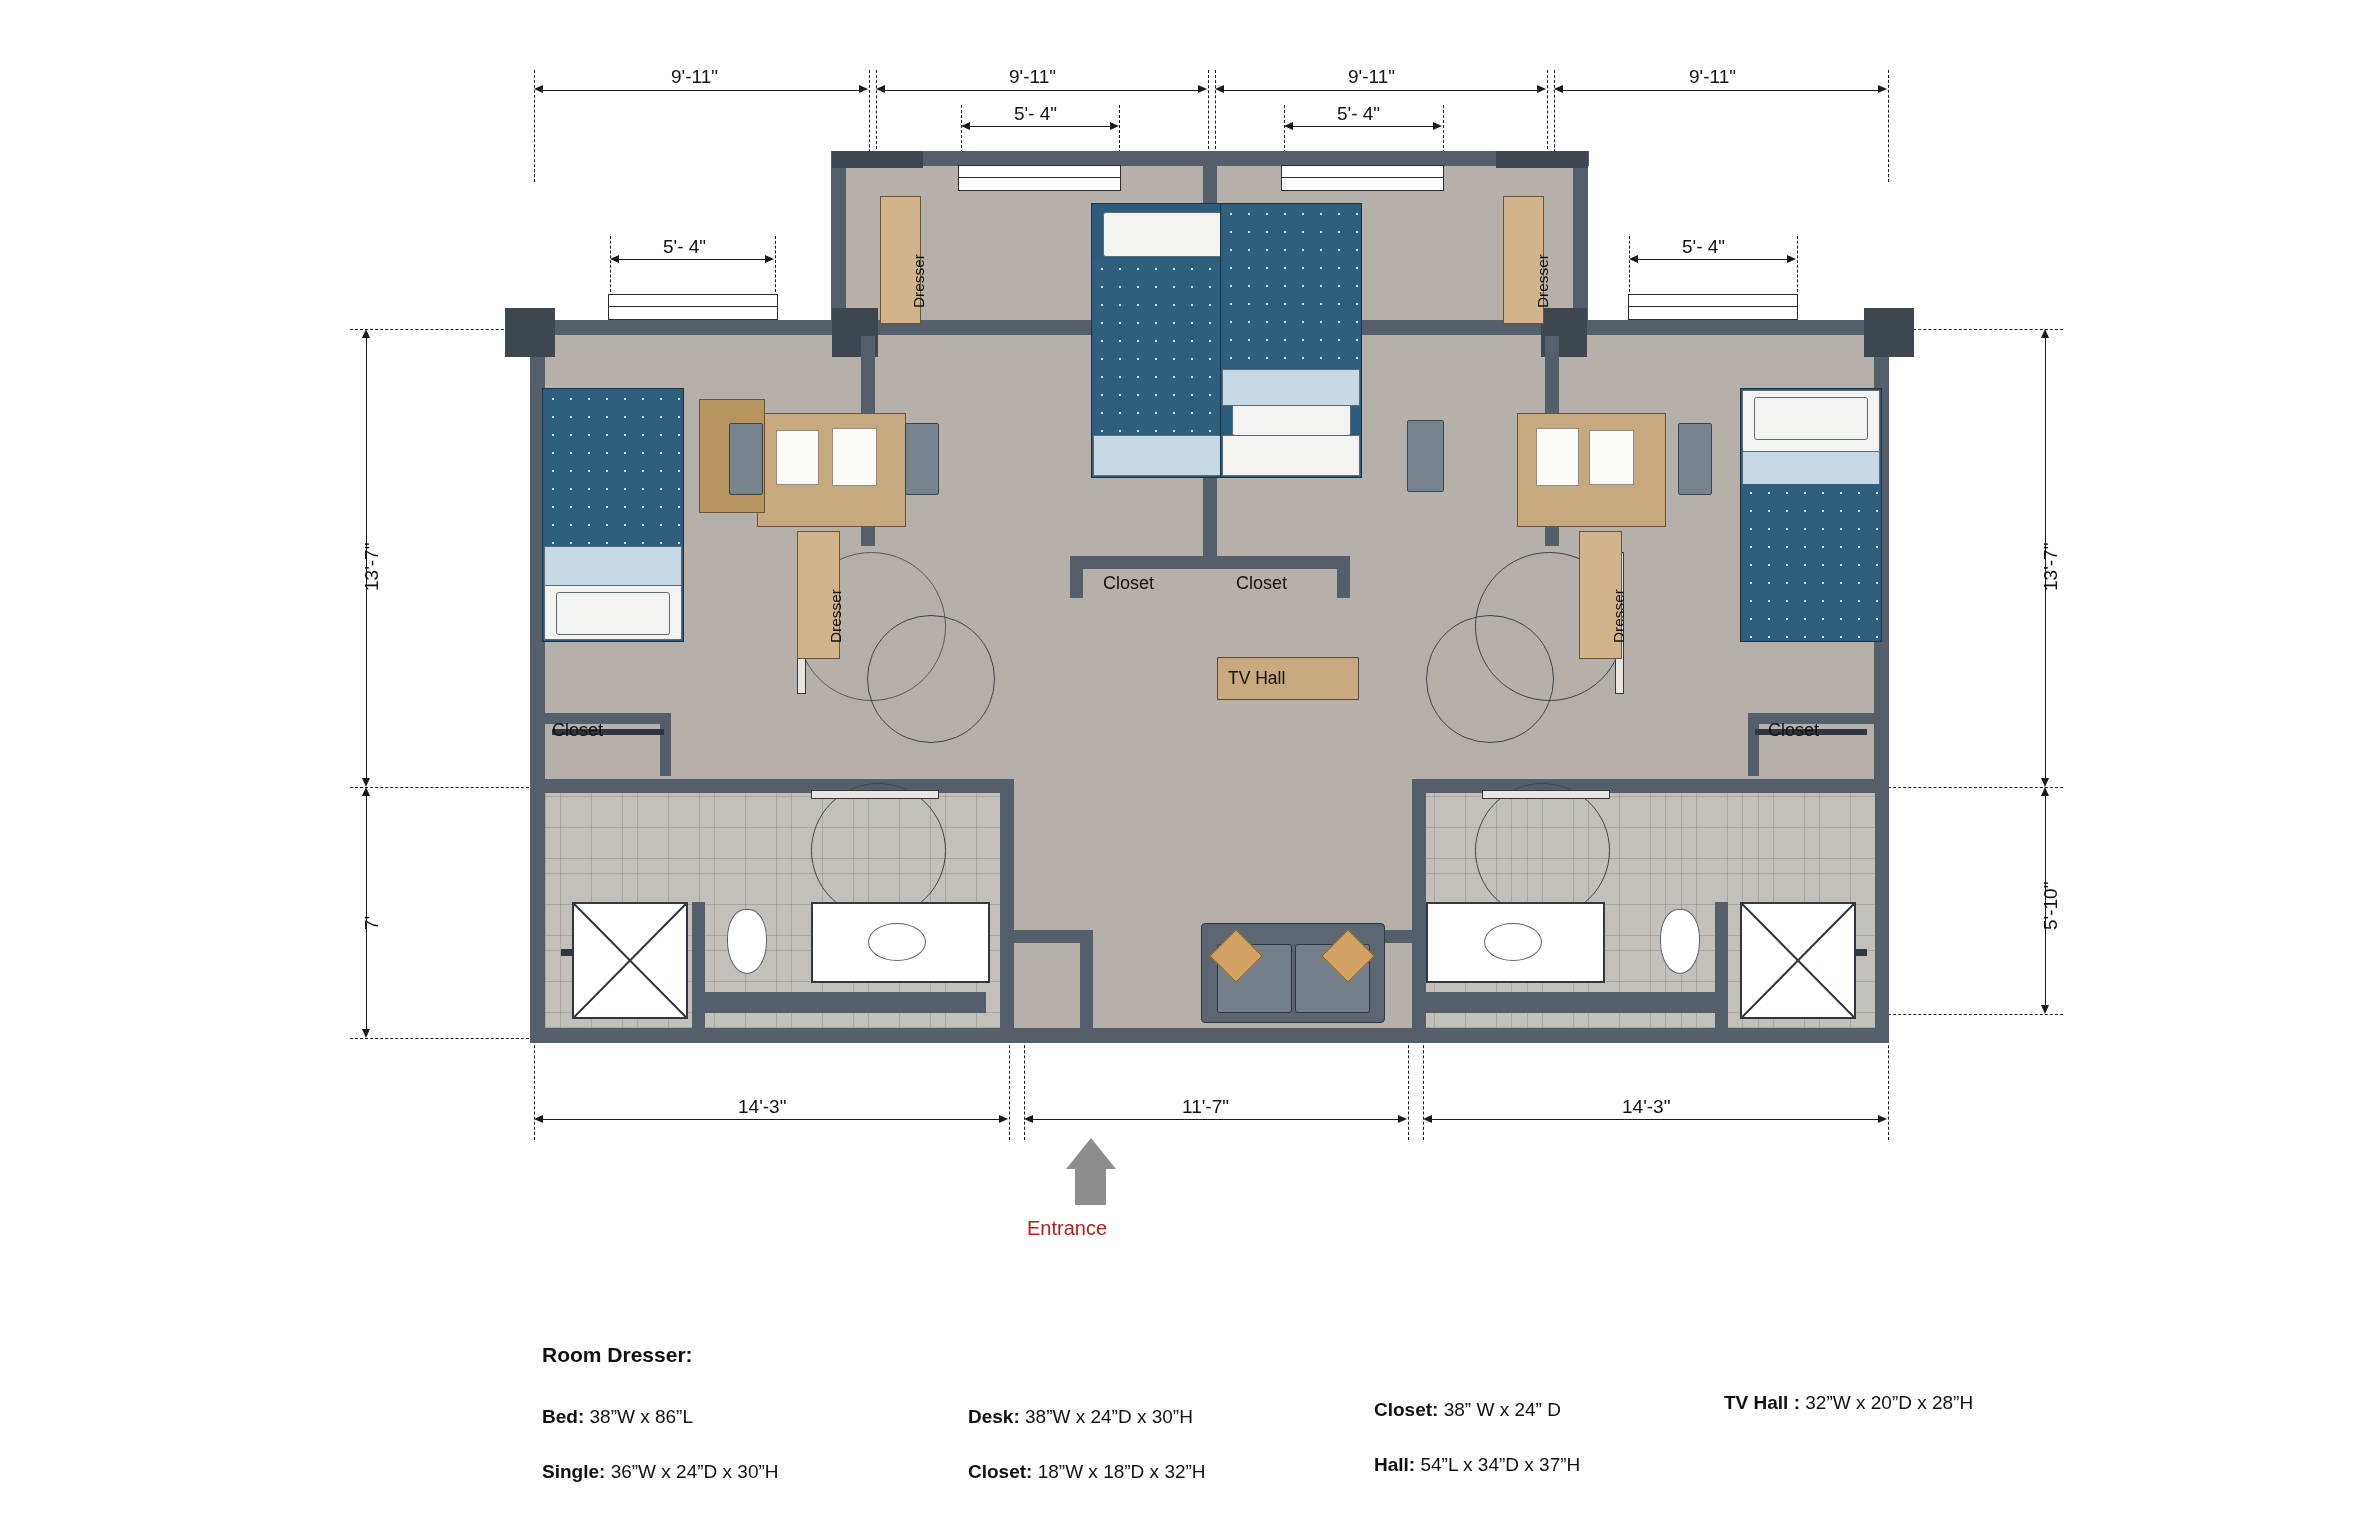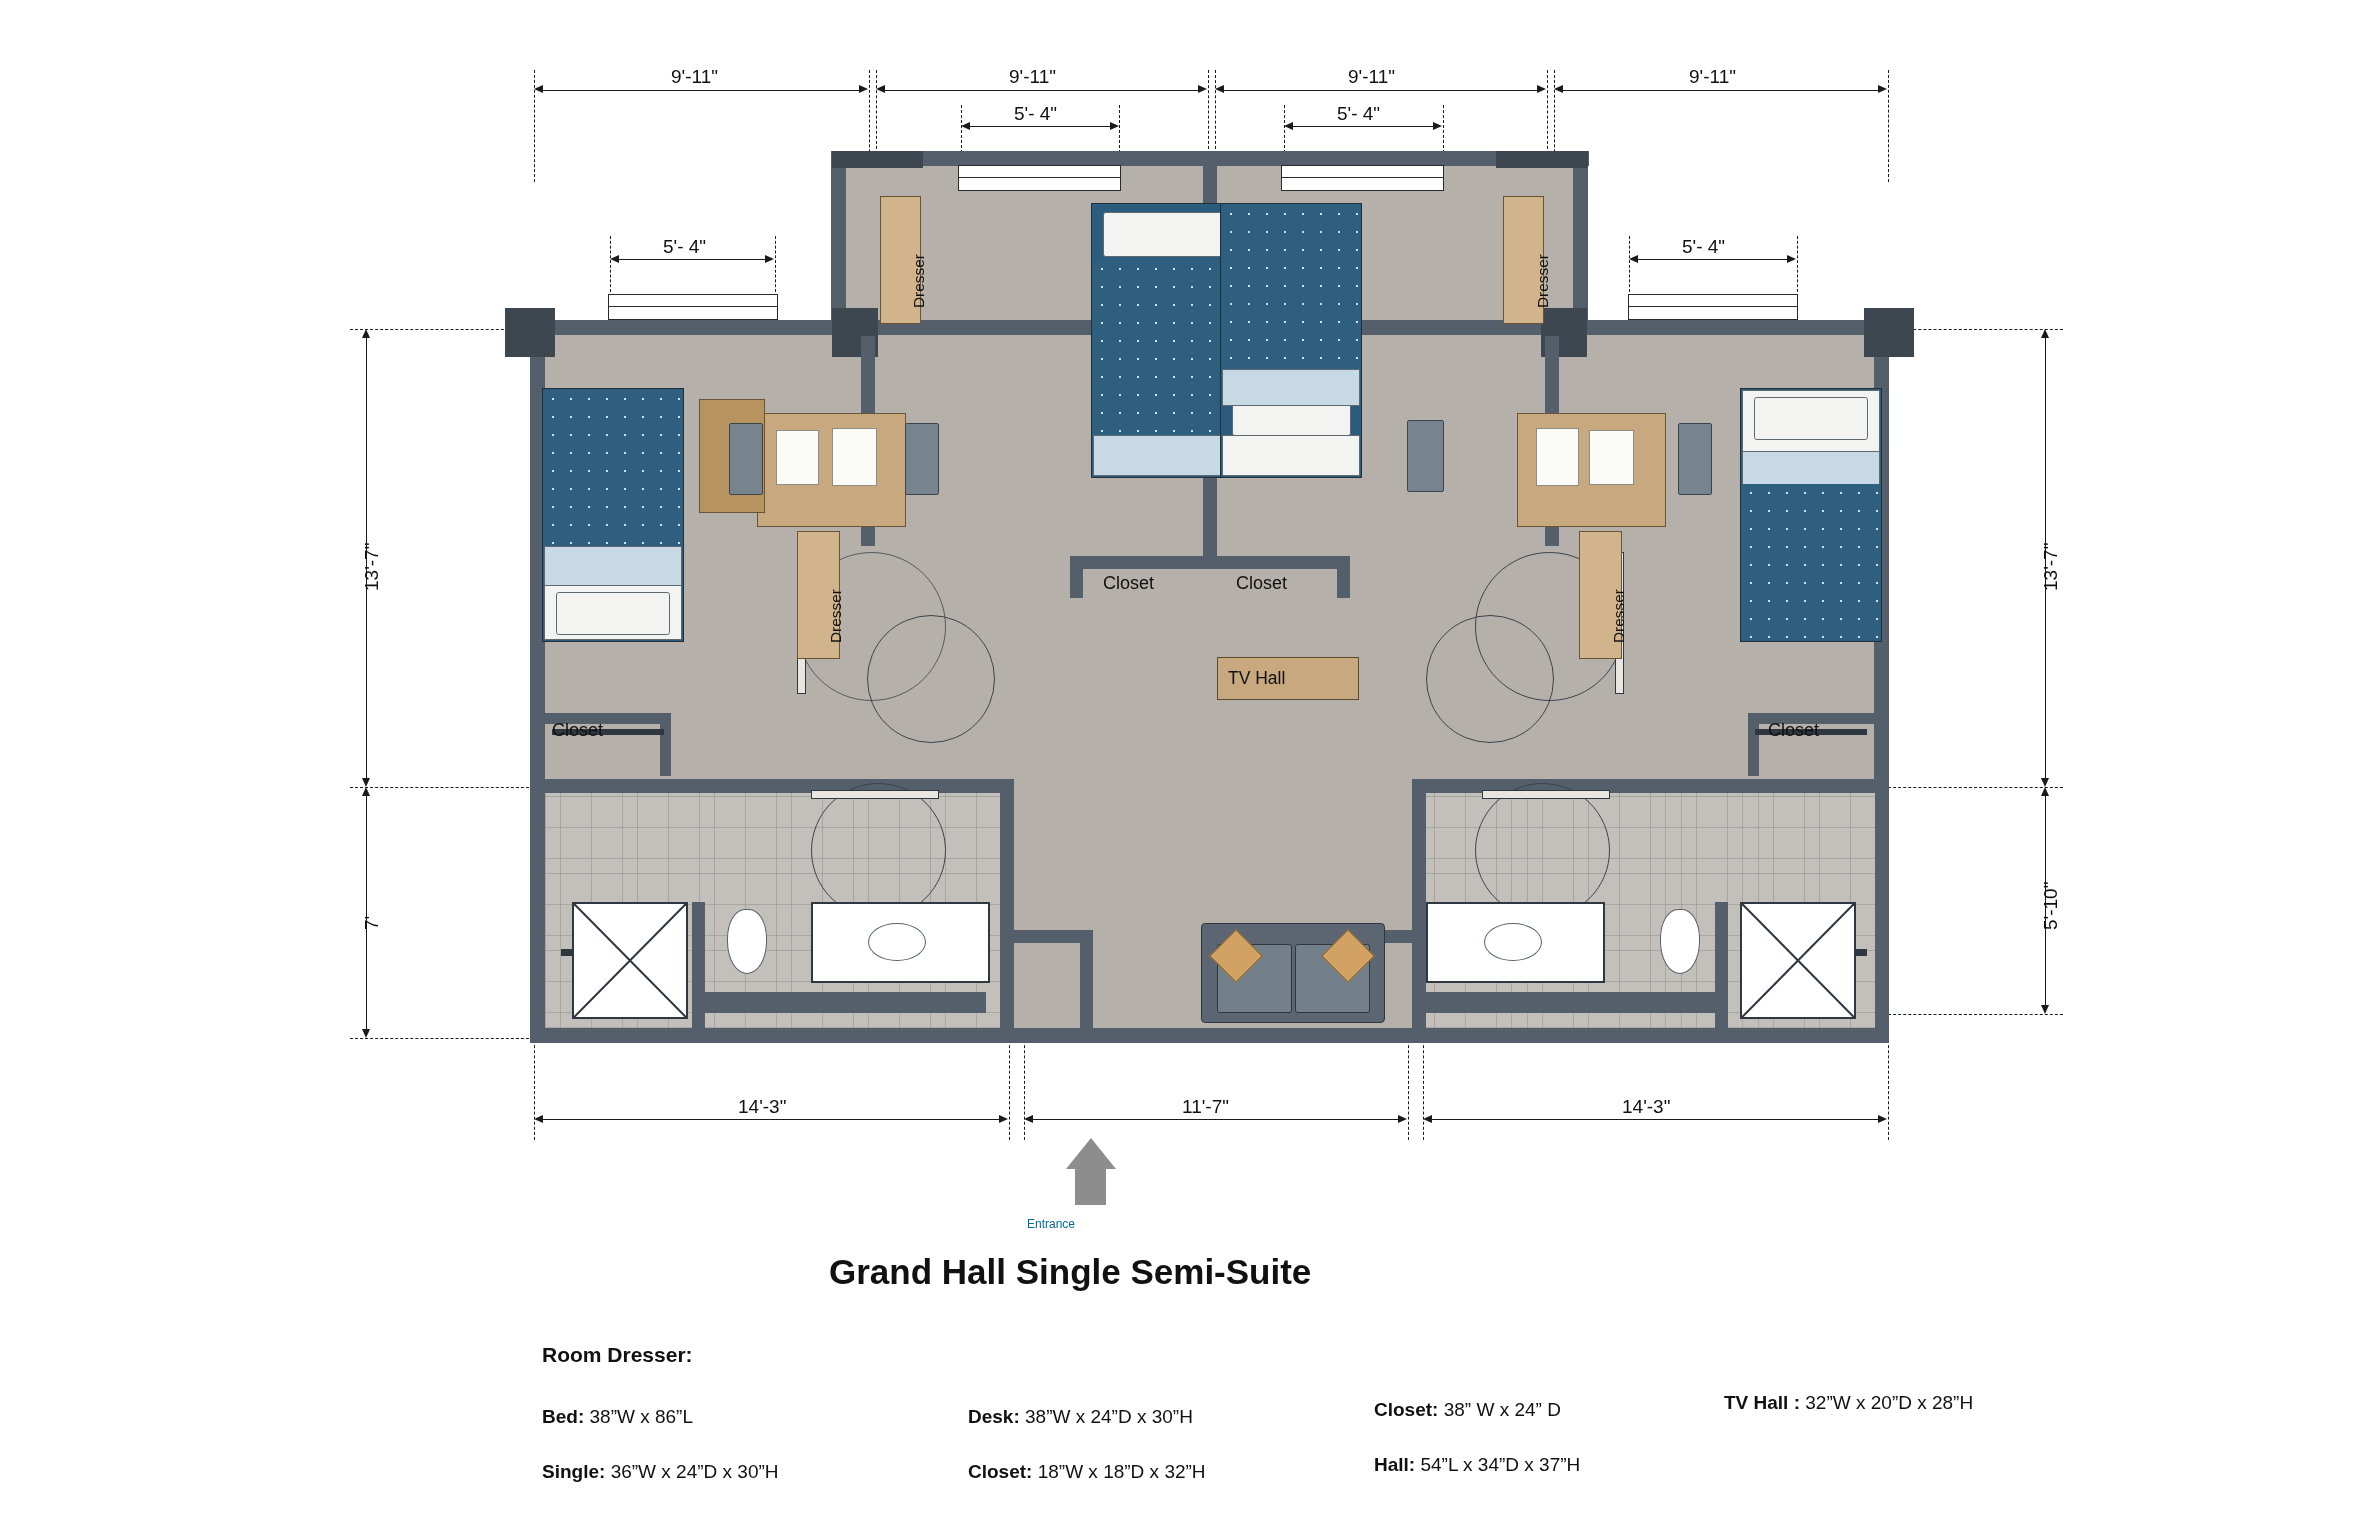--- a/index.html
+++ b/index.html
@@ -58,21 +58,21 @@
   .pillowTan{position:absolute;background:#d2a263;border:1.4px solid #7b5c2e;transform:rotate(45deg);}
   .door{position:absolute;border:1.4px solid #2f3740;border-radius:0;}
   .doorarc{position:absolute;border:1.4px solid #3b444c;border-radius:50%;}
   .entshaft{position:absolute;background:#8d8d8d;}
   .enthead{position:absolute;width:0;height:0;border-left:25px solid transparent;border-right:25px solid transparent;border-bottom:31px solid #8d8d8d;}
 
   .title{position:absolute;font-size:35px;font-weight:bold;color:#111;font-family:"Liberation Sans",sans-serif;}
   .inclhdr{position:absolute;font-size:21px;font-weight:bold;color:#111;}
   .spec{position:absolute;font-size:19px;color:#111;white-space:nowrap;}
   .spec b{font-weight:bold;}
-  .entlabel{position:absolute;font-size:12px;color:#0369a1;}
+  .entlabel{position:absolute;font-size:20px;color:#b91c1c;}
 </style>
 </head>
 <body>
 
 <div class="stage">
 
   <div class="dash-v" style="left:534px;top:70px;height:112px;"></div>
   <div class="dash-v" style="left:869px;top:70px;height:112px;"></div>
   <div class="dash-v" style="left:876px;top:70px;height:84px;"></div>
   <div class="dash-v" style="left:1208px;top:70px;height:84px;"></div>
@@ -347,21 +347,20 @@
   </div>
   <div class="toilet" style="left:1660px;top:909px;width:38px;height:63px;"></div>
   <div class="vanity" style="left:1426px;top:902px;width:175px;height:77px;"></div>
   <div class="sink" style="left:1484px;top:923px;width:56px;height:36px;"></div>
   <div class="wall" style="left:1426px;top:992px;width:294px;height:21px;"></div>
 
   <div class="enthead" style="left:1066px;top:1138px;"></div>
   <div class="entshaft" style="left:1075px;top:1169px;width:31px;height:36px;"></div>
   <div class="entlabel" style="left:1027px;top:1217px;">Entrance</div>
 
-  <div class="title" style="left:829px;top:1252px;">Grand Hall Single Semi-Suite</div>
 
   <div class="inclhdr" style="left:542px;top:1343px;">Room Dresser:</div>
 
   <div class="spec" style="left:542px;top:1406px;">
     <b>Bed:</b>
     <span>38”W x 86”L</span>
   </div>
   <div class="spec" style="left:542px;top:1461px;">
     <b>Single:</b>
     <span>36”W x 24”D x 30”H</span>

